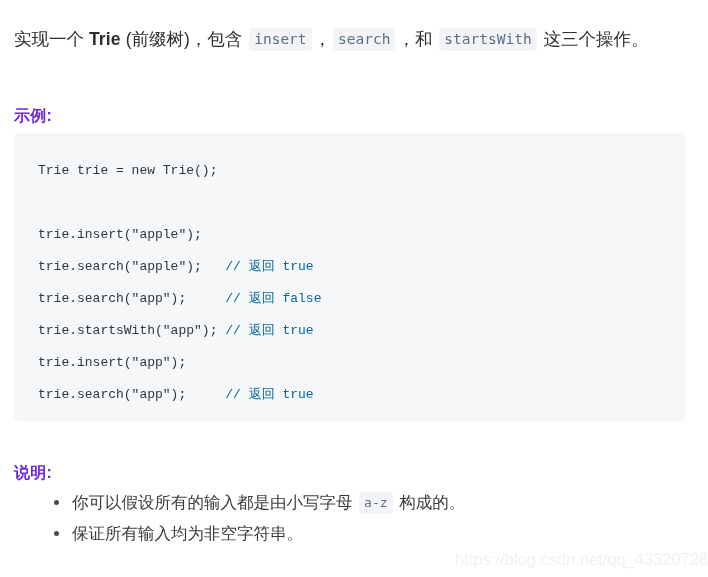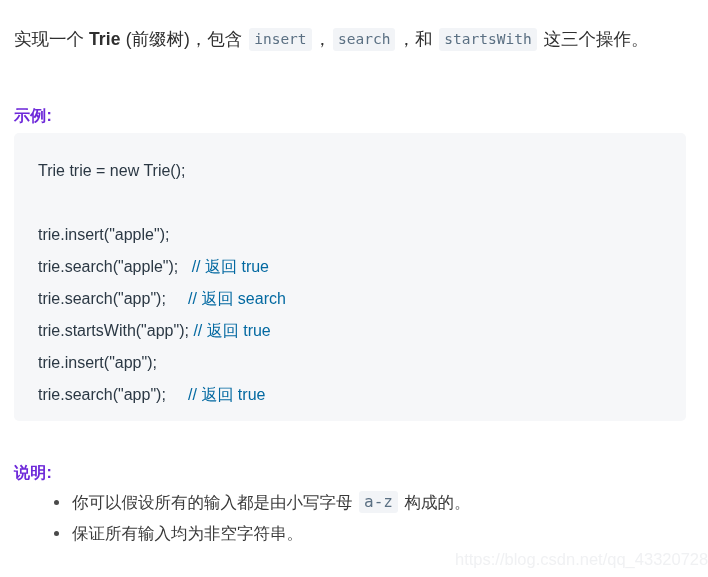--- a/index.html
+++ b/index.html
@@ -49,21 +49,21 @@
     line-height: 20px;
     color: #5b7083;
     background: #f2f4f7;
     border-radius: 3px;
     padding: 1px 5px 2px 5px;
     margin: 0 2px;
     vertical-align: 1px;
     white-space: pre;
   }
   .icode.sm {
-    font-size: 16px;
+    font-size: 13px;
     padding: 1px 5px 1px 5px;
     vertical-align: 1px;
   }
 
   
   .heading {
     position: absolute;
     left: 14px;
     font-size: 16px;
     font-weight: 700;
@@ -79,22 +79,22 @@
     left: 14px;
     top: 133px;
     width: 672px;
     height: 288px;
     box-sizing: border-box;
     background: #f6f7f9;
     border-radius: 5px;
     padding: 22px 0 0 24px;
   }
   .codeblock .line {
-    font-family: Liberation Sans, sans-serif;
-    font-size: 16px;
+    font-family: Liberation Mono, monospace;
+    font-size: 13px;
     line-height: 32px;
     color: #2b3844;
     white-space: pre;
     height: 32px;
   }
   .codeblock .line.blank { color: transparent; }
   .codeblock .cmt {
     color: #0369a1;
   }
 
@@ -145,21 +145,21 @@
 
   <p class="intro"><span>实现一个 </span><span class="latin">Trie</span><span> (前缀树)，包含 </span><code class="icode">insert</code><span>，</span><code class="icode">search</code><span>，和 </span><code class="icode">startsWith</code><span> 这三个操作。</span></p>
 
   <h3 class="heading" id="h-example">示例:</h3>
 
   <div class="codeblock">
     <div class="line"><span>Trie trie = new Trie();</span><span class="cmt"></span></div>
     <div class="line blank">&nbsp;</div>
     <div class="line"><span>trie.insert("apple");</span><span class="cmt"></span></div>
     <div class="line"><span>trie.search("apple");</span><span class="cmt">   // 返回 true</span></div>
-    <div class="line"><span>trie.search("app");</span><span class="cmt">     // 返回 search</span></div>
+    <div class="line"><span>trie.search("app");</span><span class="cmt">     // 返回 false</span></div>
     <div class="line"><span>trie.startsWith("app");</span><span class="cmt"> // 返回 true</span></div>
     <div class="line"><span>trie.insert("app");</span><span class="cmt"></span></div>
     <div class="line"><span>trie.search("app");</span><span class="cmt">     // 返回 true</span></div>
   </div>
 
   <h3 class="heading" id="h-notes">说明:</h3>
 
   <ul class="notes">
     <li>
       <span class="bullet"></span><span>你可以假设所有的输入都是由小写字母 </span><code class="icode sm">a-z</code><span> 构成的。</span>

